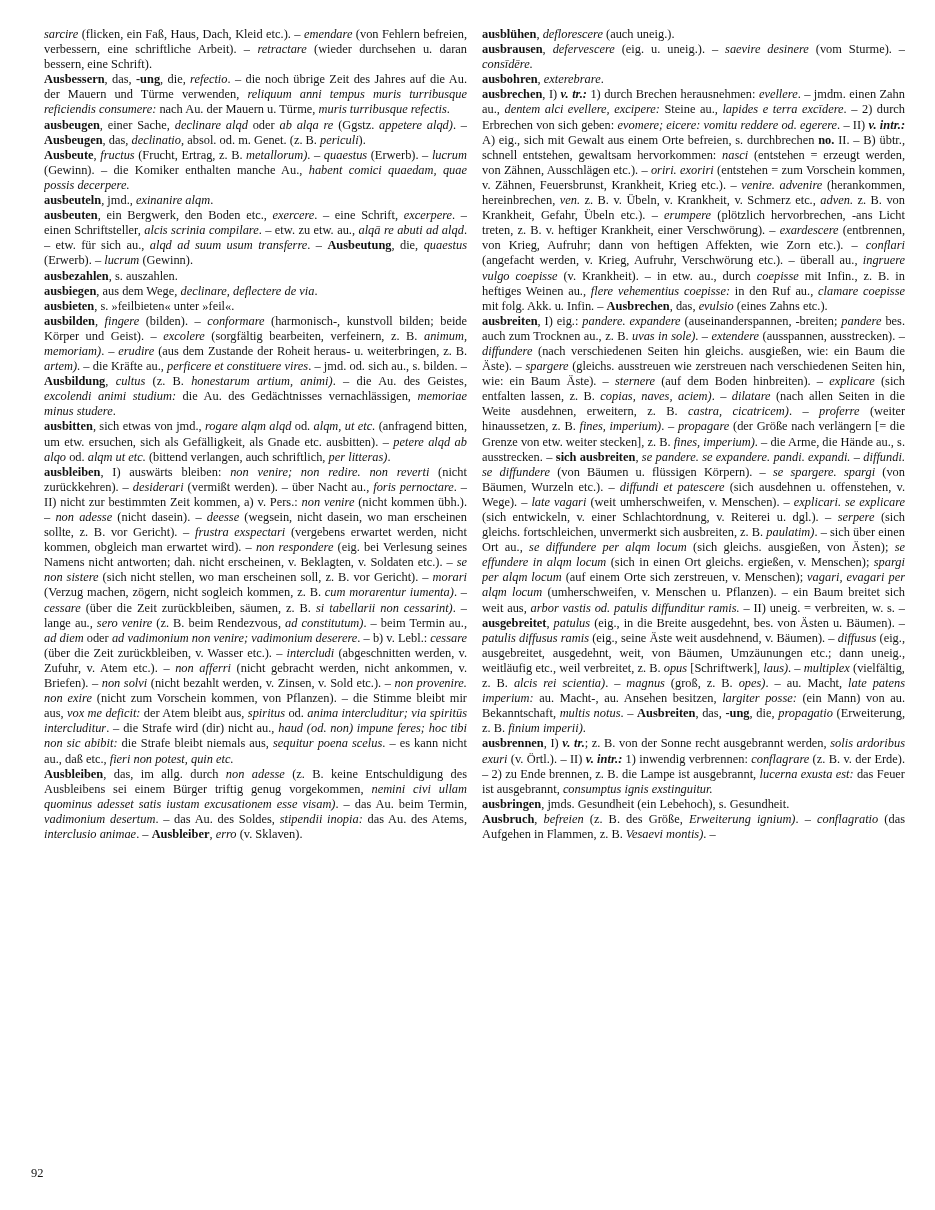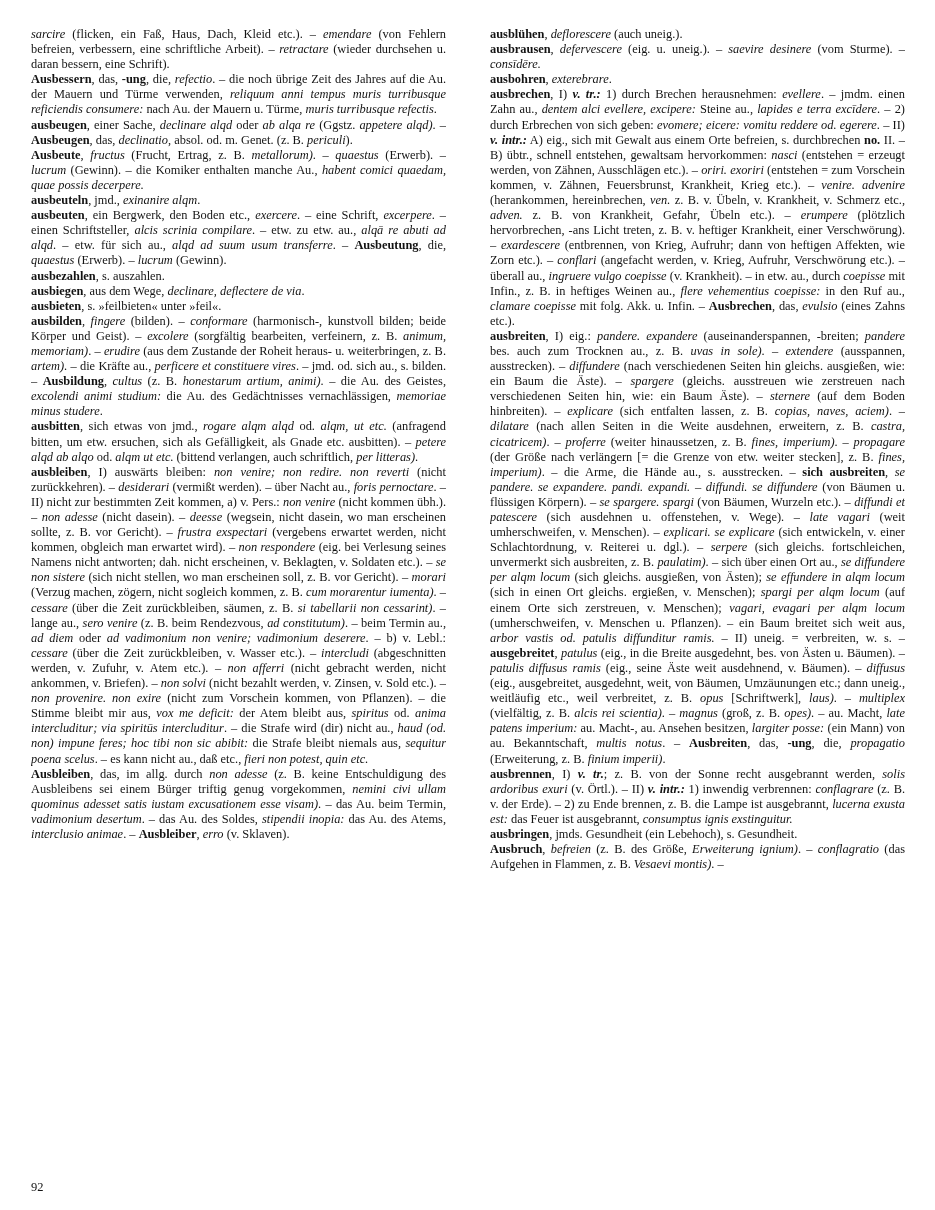--- a/index.html
+++ b/index.html
@@ -10,21 +10,21 @@
     color: #131313;
   }
   .page {
     width: 935px; height: 1210px;
     padding: 27px 30px 14px 31px;
     display: flex; flex-direction: column;
     background: #ffffff;
   }
   .columns {
     display: flex;
-    gap: 44px;
+    gap: 15px;
     height: 1136px;
     overflow: hidden;
     justify-content: flex-end;
   }
   .column {
     width: 423px;
     font-size: 12.4px;
     line-height: 15.1px;
     text-align: justify;
     overflow: hidden;
@@ -32,21 +32,21 @@
   p.entry {
     text-align: justify;
     margin: 0;
     hyphens: auto;
     -webkit-hyphens: auto;
   }
   .b  { font-weight: 700; }
   .i  { font-style: italic; }
   .bi { font-weight: 700; font-style: italic; }
   .page-number {
-    margin-top: 18px;
+    margin-top: 4px;
     font-size: 12.5px;
     line-height: 13px;
     text-align: left;
   }
 </style>
 </head>
 <body>
 
 <div class="page">
   <div class="columns">

